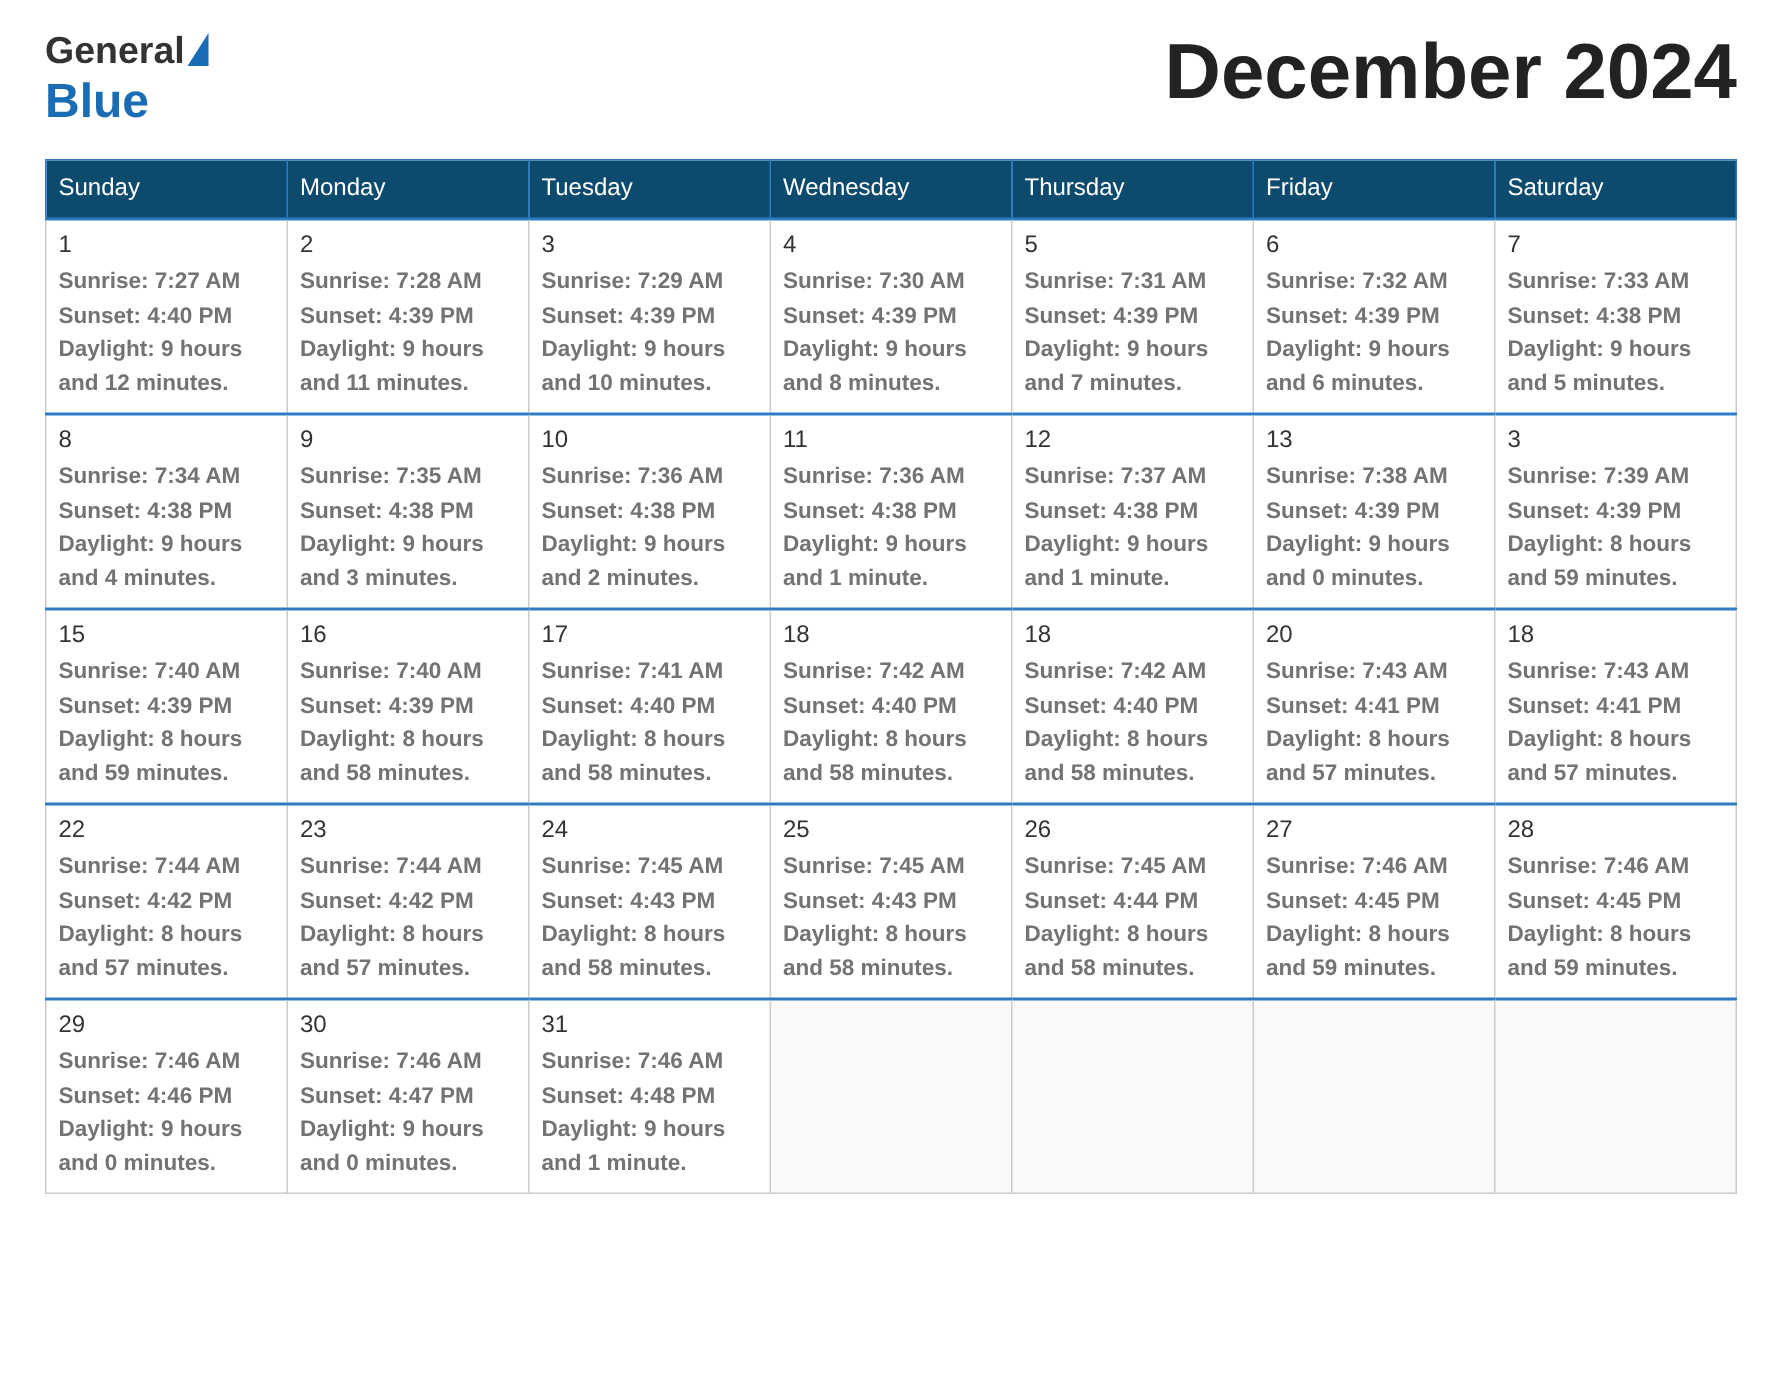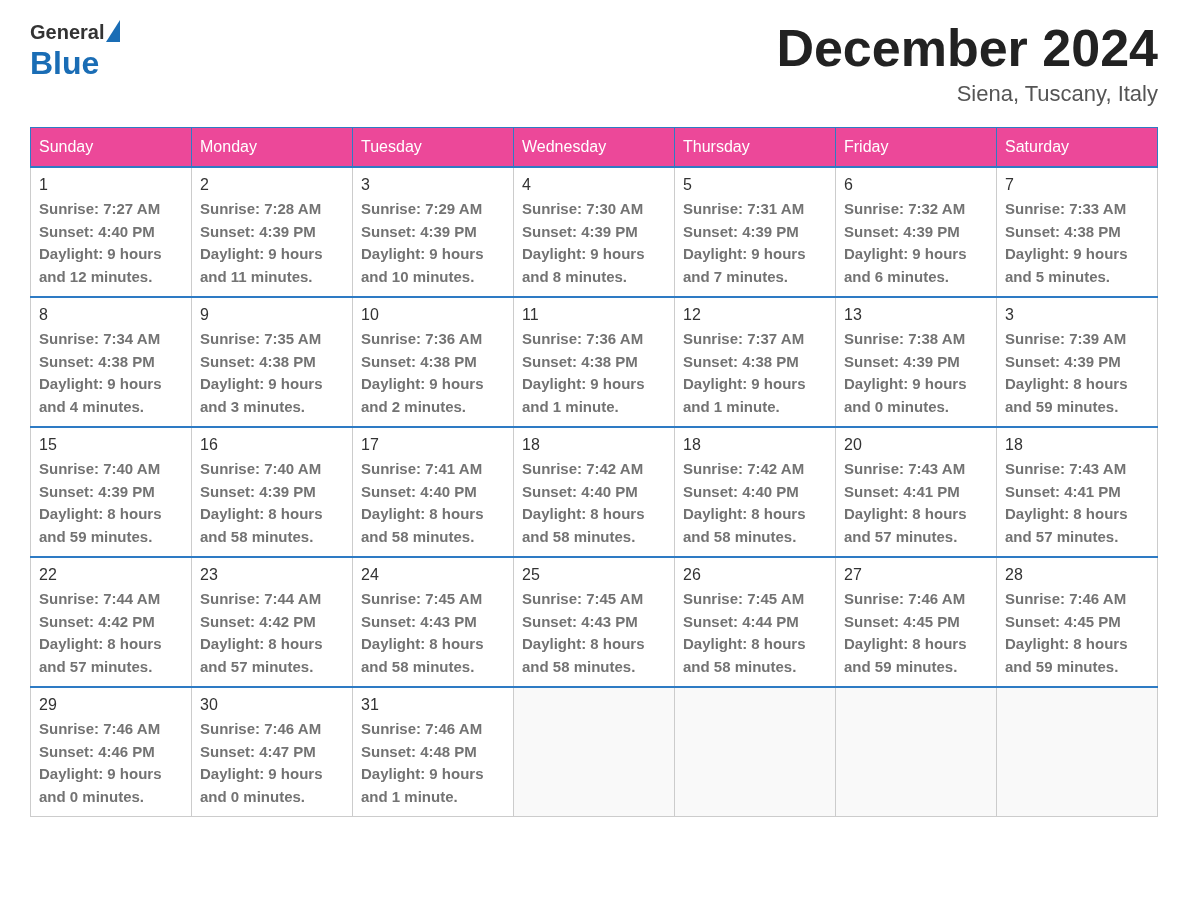--- a/index.html
+++ b/index.html
@@ -15,21 +15,21 @@
       justify-content: space-between;
       align-items: flex-start;
       margin-bottom: 20px;
     }
     .logo {
       display: flex;
       align-items: flex-end;
       gap: 0;
     }
     .logo-general {
-      font-size: 20px;
+      font-size: 25px;
       font-weight: bold;
       color: #333;
     }
     .logo-blue {
       font-size: 32px;
       font-weight: bold;
       color: #1a6db5;
     }
     .logo-triangle {
       width: 0;
@@ -53,21 +53,21 @@
       font-size: 22px;
       color: #555;
       margin-top: 4px;
     }
     table {
       width: 100%;
       border-collapse: collapse;
       table-layout: fixed;
     }
     th {
-      background-color: #ec4899;
+      background-color: #0c4a6e;
       color: #fff;
       padding: 10px 8px;
       font-size: 16px;
       font-weight: normal;
       text-align: left;
       border: 1px solid #2e7bc4;
     }
     td {
       vertical-align: top;
       padding: 8px;
@@ -102,21 +102,20 @@
     <div style="display:flex; flex-direction:column; align-items:flex-start;">
       <div style="display:flex; align-items:center;">
         <span class="logo-general">General</span>
         <div class="logo-triangle"></div>
       </div>
       <span class="logo-blue">Blue</span>
     </div>
   </div>
   <div class="title-area">
     <div class="month-title">December 2024</div>
-    <div class="location">Siena, Tuscany, Italy</div>
   </div>
 </div>
 
 <table>
   <thead>
     <tr>
     <th>Sunday</th>
         <th>Monday</th>
         <th>Tuesday</th>
         <th>Wednesday</th>

